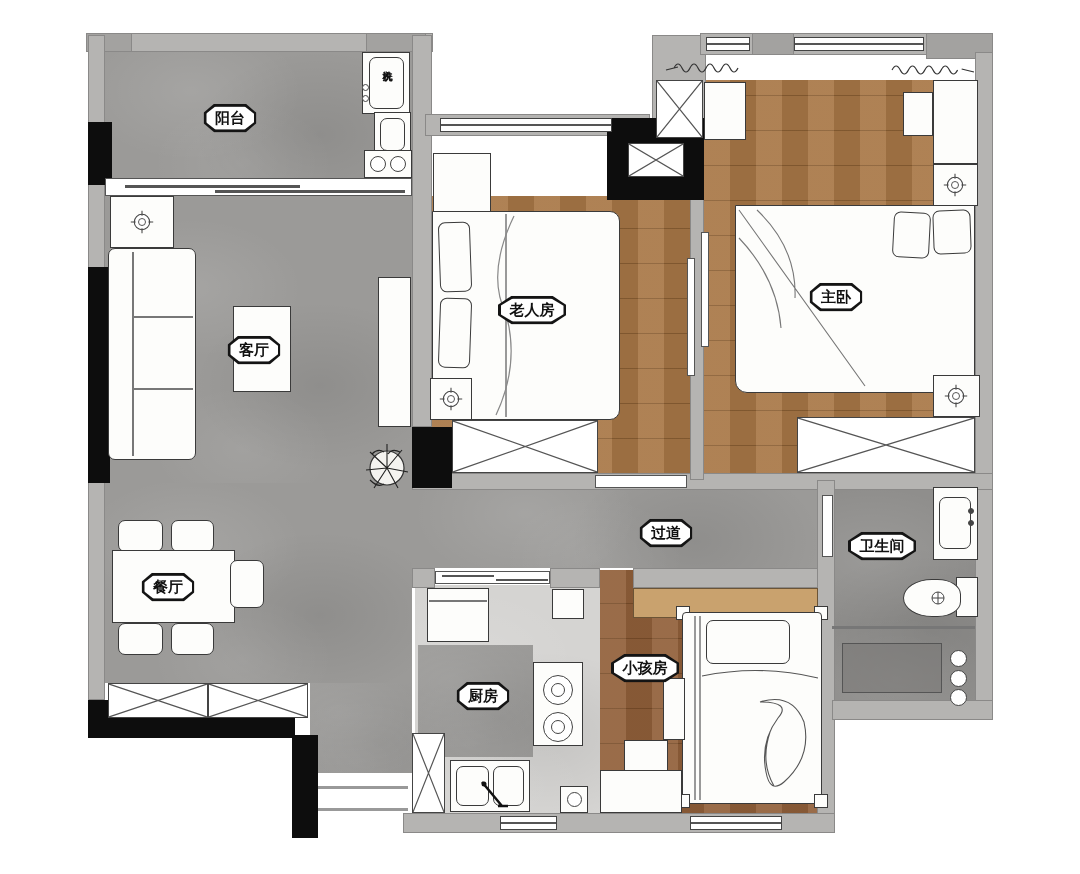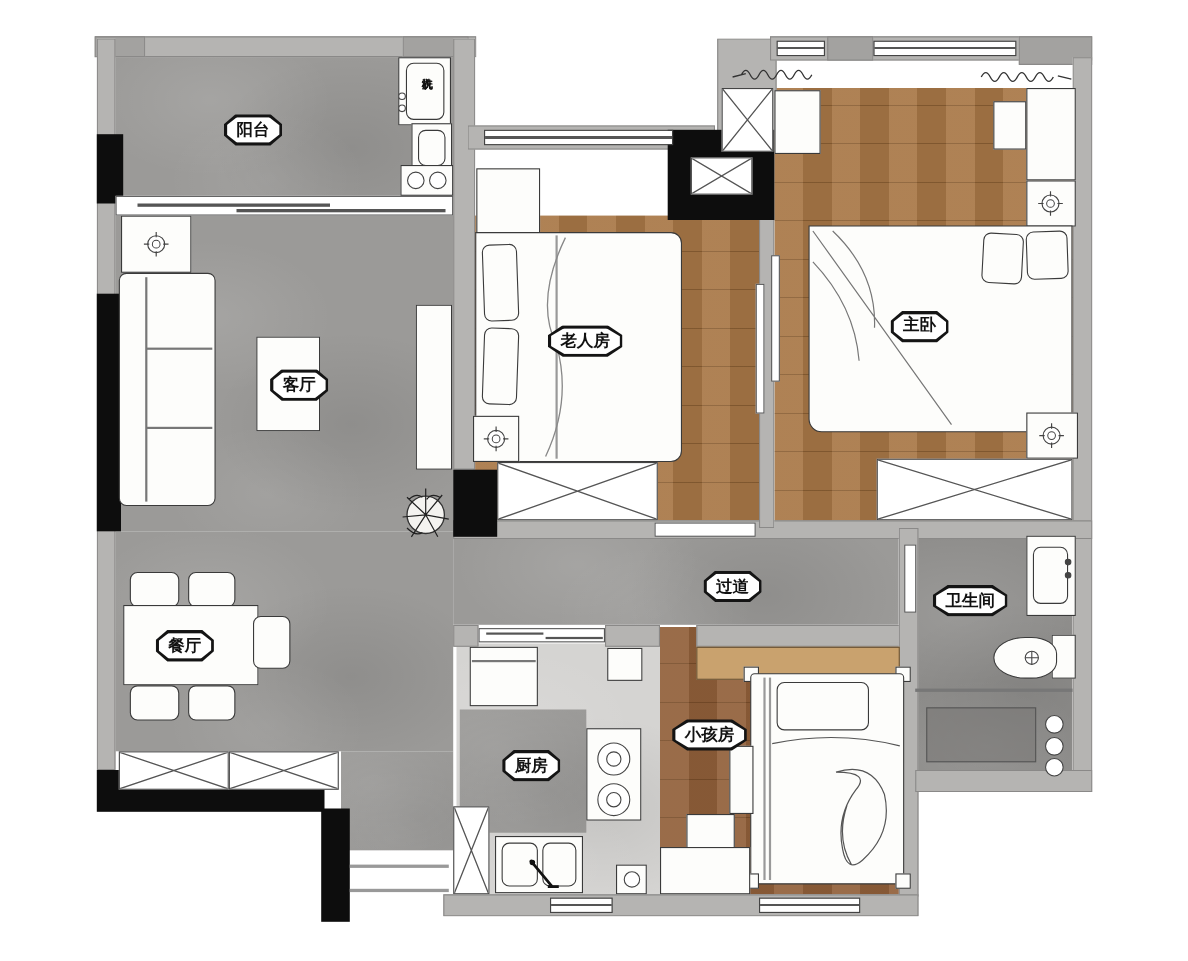--- a/index.html
+++ b/index.html
@@ -294,30 +294,30 @@
     </div>
   <div class="fur" style="left:676px;top:794px;width:14px;height:14px;"></div>
   <div class="fur" style="left:814px;top:794px;width:14px;height:14px;"></div>
   <div class="fur" style="left:663px;top:678px;width:22px;height:62px;"></div>
   <div class="fur" style="left:624px;top:740px;width:44px;height:38px;"></div>
   <div class="fur" style="left:600px;top:770px;width:82px;height:43px;"></div>
 
   <div class="tag" style="left:230px;top:118px;">
       <span>阳台</span>
     </div>
-  <div class="tag" style="left:272px;top:350px;">
+  <div class="tag" style="left:254px;top:350px;">
       <span>客厅</span>
     </div>
   <div class="tag" style="left:168px;top:587px;">
       <span>餐厅</span>
     </div>
   <div class="tag" style="left:532px;top:310px;">
       <span>老人房</span>
     </div>
-  <div class="tag" style="left:836px;top:297px;font-family:Liberation Mono, monospace;">
+  <div class="tag" style="left:836px;top:297px;">
       <span>主卧</span>
     </div>
   <div class="tag" style="left:666px;top:533px;">
       <span>过道</span>
     </div>
   <div class="tag" style="left:882px;top:546px;">
       <span>卫生间</span>
     </div>
   <div class="tag" style="left:483px;top:696px;text-align:center;">
       <span>厨房</span>

